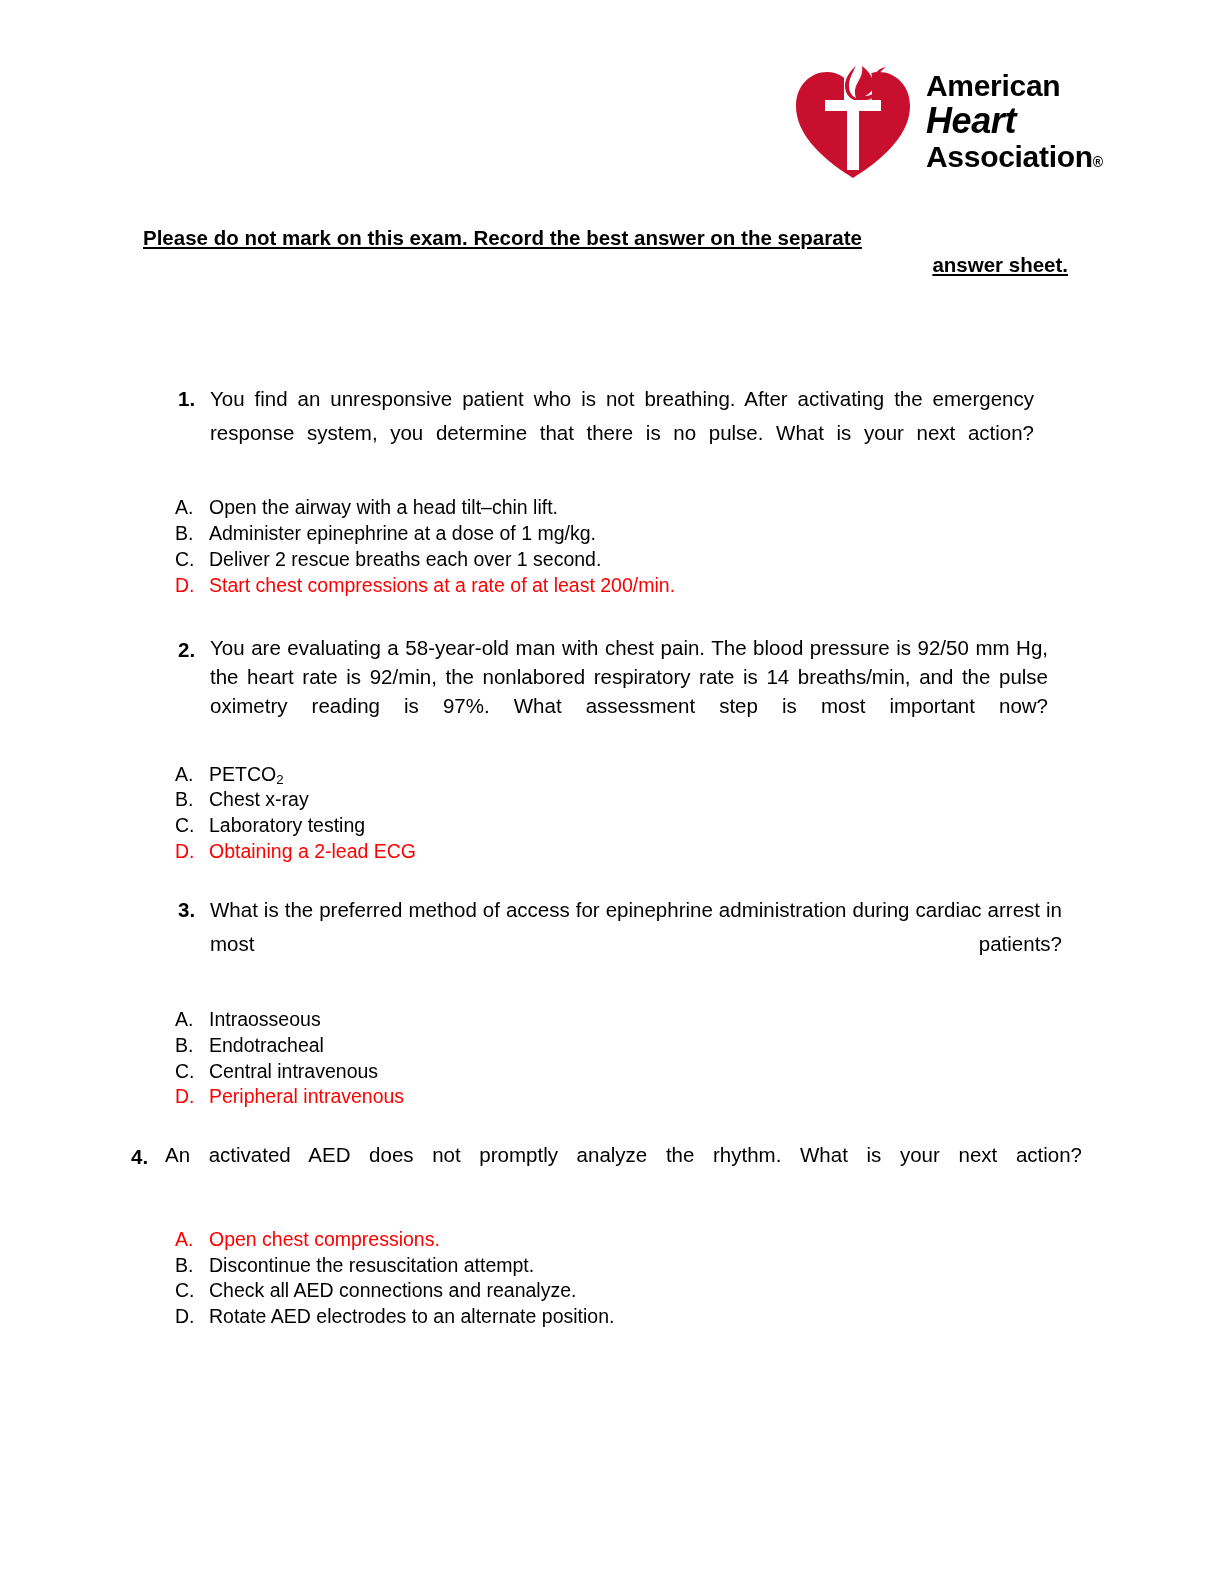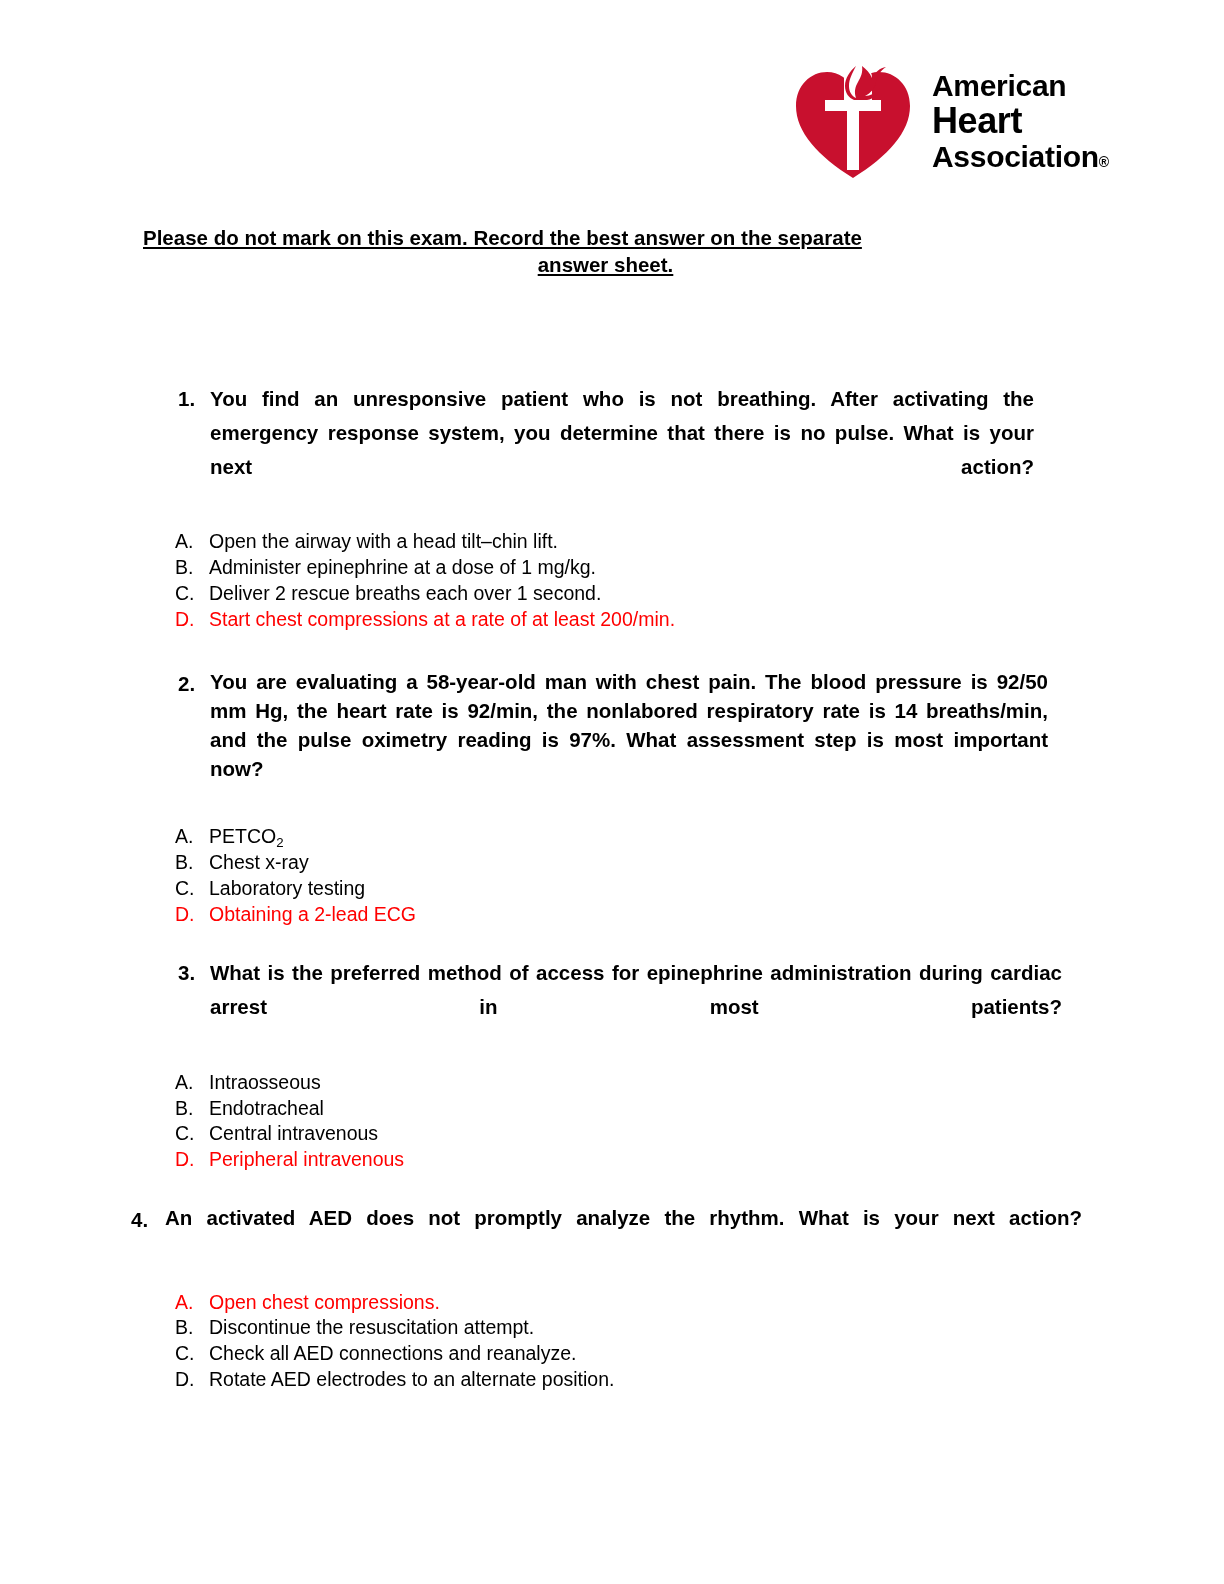--- a/index.html
+++ b/index.html
@@ -23,21 +23,21 @@
 
   
   .logo-block {
     position: absolute;
     top: 58px;
     left: 792px;
     width: 300px;
     height: 125px;
     display: flex;
     align-items: center;
-    gap: 18px;
+    gap: 12px;
   }
   .logo-mark {
     width: 122px;
     height: 122px;
     flex: 0 0 auto;
   }
   .logo-words {
     display: flex;
     flex-direction: column;
     justify-content: center;
@@ -47,20 +47,21 @@
   .logo-words .l1 {
     font-size: 30px;
     font-weight: bold;
     letter-spacing: -0.3px;
   }
   .logo-words .l2 {
     font-size: 36px;
     font-weight: bold;
     letter-spacing: -0.4px;
     margin-top: 2px;
+    font-style: italic;
   }
   .logo-words .l3 {
     font-size: 30px;
     font-weight: bold;
     letter-spacing: -0.3px;
     margin-top: 3px;
     white-space: nowrap;
   }
   .logo-words .reg {
     font-size: 14px;
@@ -88,21 +89,21 @@
     font-size: 20.5px;
     line-height: 1.33;
     font-weight: bold;
     text-decoration: underline;
     width: 925px;
     text-align: justify;
     text-justify: inter-word;
   }
   .instruction .tailline {
     display: block;
-    text-align: center;
+    text-align: right;
   }
 
   
   .questions {
     position: absolute;
     left: 0;
     top: 382px;
     width: 1224px;
   }
   .qblock {
@@ -112,21 +113,21 @@
     display: flex;
     align-items: flex-start;
   }
   .qnum {
     font-weight: bold;
     font-size: 20.5px;
     line-height: 1.65;
     flex: 0 0 auto;
   }
   .qtext {
-    font-weight: bold;
+    font-weight: normal;
     font-size: 20.5px;
     line-height: 1.65;
     text-align: justify;
     text-justify: inter-word;
     flex: 1 1 auto;
   }
   .qtext.tight { line-height: 1.42; }
   .qtext::after {
     content: "";
     display: inline-block;

